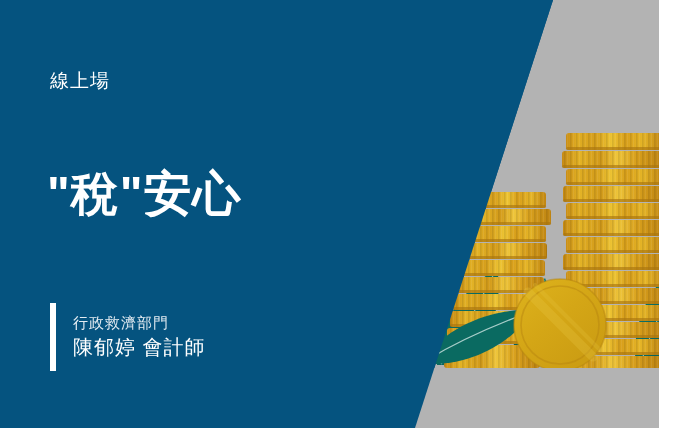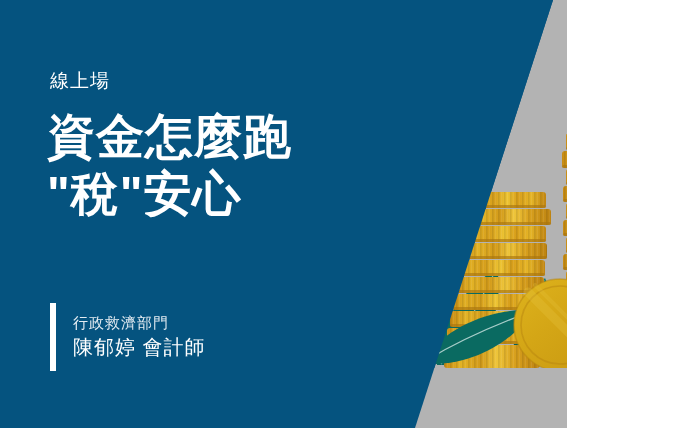--- a/index.html
+++ b/index.html
@@ -1,20 +1,20 @@
 <!DOCTYPE html>
 <html><head>
 <meta charset="utf-8">
 <style>
   html,body{margin:0;padding:0;background:#fff;}
   body{font-family:"Liberation Sans","DejaVu Sans",sans-serif;}
 
   #banner{
     position:relative;
-    width:567px;height:428px;
+    width:659px;height:428px;
     overflow:hidden;
     background:#b3b3b3;
   }
 
   
   .bg-gray{
     position:absolute;inset:0;
     background:#b3b3b3;
   }
   .bg-blue{
@@ -294,21 +294,20 @@
 
       <path d="M0,0 L553,0 L415,428 L0,428 Z" fill="#05537f" opacity="0"></path>
     </g>
   </svg>
 
   <svg id="wedge" style="position:absolute;left:0;top:0;width:680px;height:428px;pointer-events:none;" viewBox="0 0 680 428">
     <path d="M0,0 L553,0 L415,428 L0,428 Z" fill="#05537f"></path>
   </svg>
 
   <div class="kicker">線上場</div>
-  <div class="title line1">資金怎麼跑</div>
   <div class="title line2">"稅"安心</div>
 
   <div class="speaker">
     <div class="accent-bar"></div>
     <div class="speaker-text">
       <div class="dept">行政救濟部門</div>
       <div class="person">陳郁婷 會計師</div>
     </div>
   </div>
 

